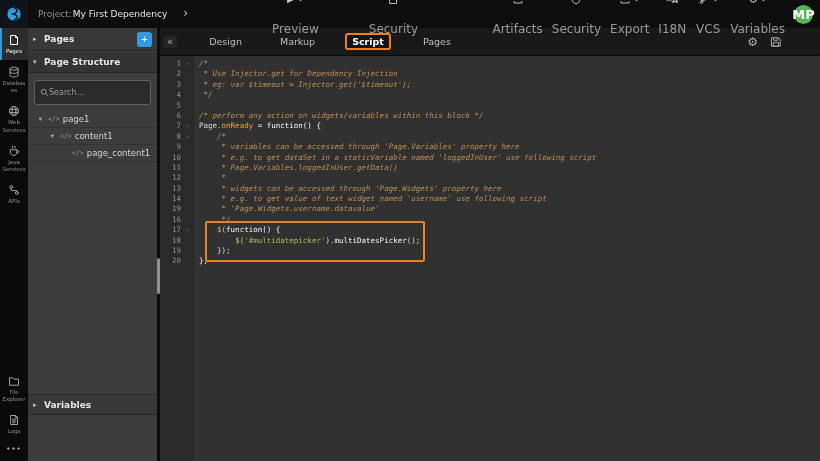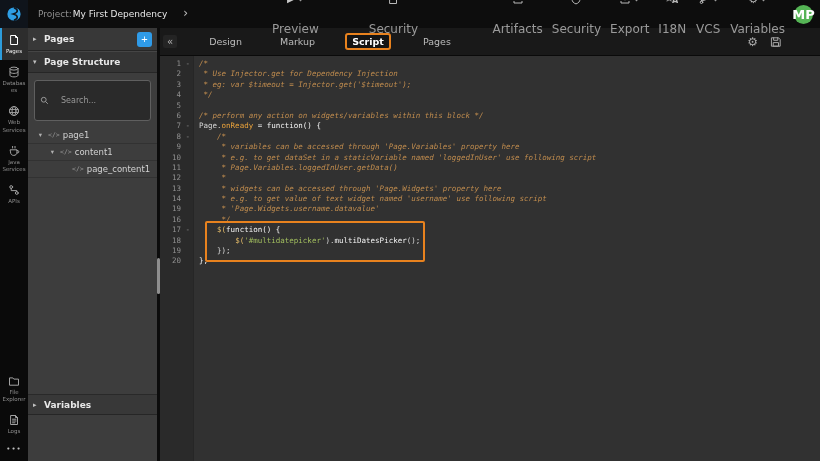--- a/index.html
+++ b/index.html
@@ -49,21 +49,21 @@
   .phead{height:22px;flex:none;display:flex;align-items:center;background:#383838;
          border-bottom:1px solid #262626;padding:0 5px;cursor:pointer}
   .phead.sub{background:#343434;border-top:1px solid #454545;height:20px}
   .phead.vars{border-top:1px solid #292929;height:19px}
   .tri{color:#c0c0c0;font-size:7px;width:11px}
   .ph-label{font-size:9px;font-weight:bold;color:#e8e8e8;flex:1}
   .addbtn{width:15px;height:15px;flex:none;background:var(--addbtn,#2f9be8);border:none;border-radius:3px;
           color:#fff;font-size:11px;line-height:12px;padding:0;cursor:pointer}
   .searchwrap{padding:7px 6px 6px;flex:none}
   .search{height:15px;background:#2a2a2a;border:1px solid #5f5f5f;border-radius:3px;display:flex;
-          align-items:center;padding:12px 5px;gap:12px;color:#9a9a9a;cursor:text}
+          align-items:center;padding:4px 5px;gap:0;color:#9a9a9a;cursor:text}
   .s-ph{font-size:8px;color:#9a9a9a}
   .tree{flex:none}
   .trow{height:16px;display:flex;align-items:center;gap:3px;border-bottom:1px solid rgba(0,0,0,.18);
         font-size:8.5px;color:#d2d2d2;cursor:pointer}
   .tri2{width:9px;font-size:6.5px;color:#b0b0b0;text-align:center;flex:none}
   .tcode{font-family:"DejaVu Sans Mono",monospace;font-size:6.5px;color:#9a9a9a;flex:none}
   .panel-bottom{height:46px;flex:none}
 
   
   .divider{position:absolute;top:28px;left:157px;width:3px;height:433px;background:#0c0c0c;cursor:col-resize}

